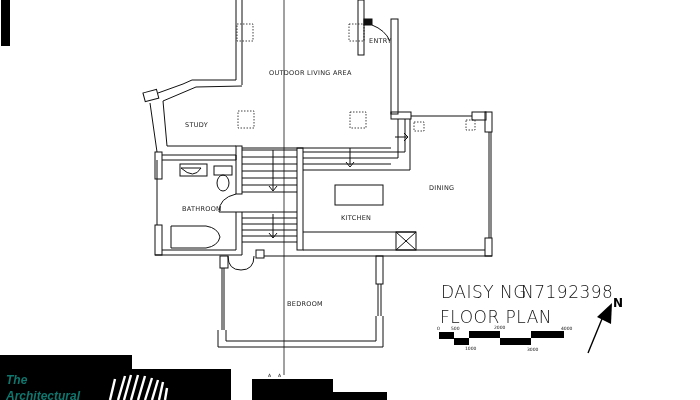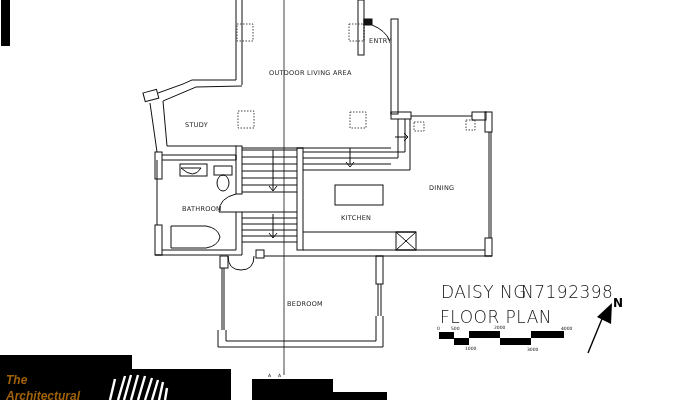--- a/index.html
+++ b/index.html
@@ -4,21 +4,21 @@
 <style>
   html, body { margin: 0; padding: 0; background: #ffffff; }
   #root { position: relative; width: 700px; height: 400px; overflow: hidden; background: #ffffff; font-family: "DejaVu Sans", sans-serif; }
   svg { position: absolute; left: 0; top: 0; }
   .lbl { font-family: "DejaVu Sans", sans-serif; fill: #222; }
   .room { font-size: 6.5px; letter-spacing: 0.3px; }
   .hand { font-family: "DejaVu Sans", sans-serif; font-weight: 200; fill: #111; }
   .title1 { font-size: 17px; letter-spacing: 0.5px; }
   .title2 { font-size: 17px; letter-spacing: 0.5px; }
   .scale-lbl { font-size: 4.5px; fill: #111; }
-  .logo-text { position: absolute; left: 6px; color: #a16207; font-family: "Liberation Sans", sans-serif; font-style: italic; font-weight: bold; font-size: 12px; line-height: 18px; }
+  .logo-text { position: absolute; left: 6px; color: #0f766e; font-family: "Liberation Sans", sans-serif; font-style: italic; font-weight: bold; font-size: 12px; line-height: 18px; }
 </style>
 </head>
 <body>
 
 <div id="root">
 
   <svg width="700" height="400" viewBox="0 0 700 400">
     <g stroke="#111" fill="none" stroke-width="1">
 
       <rect x="1" y="0" width="9" height="46" fill="#000" stroke="none"></rect>

